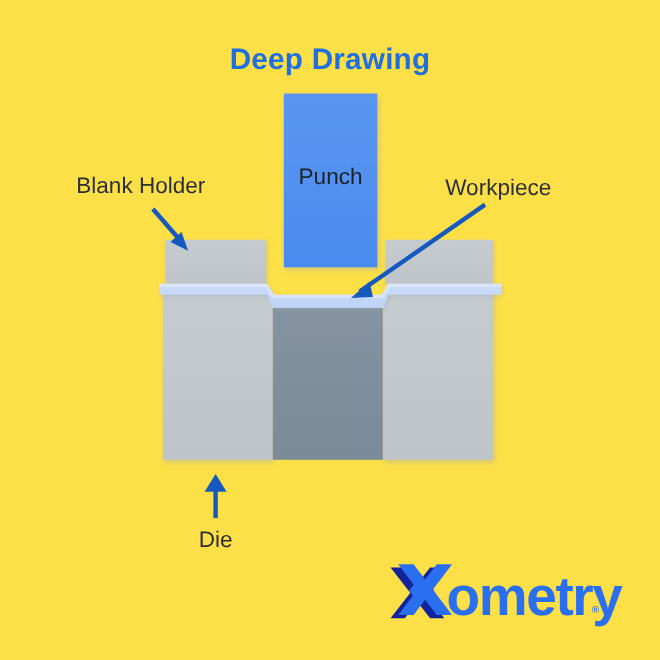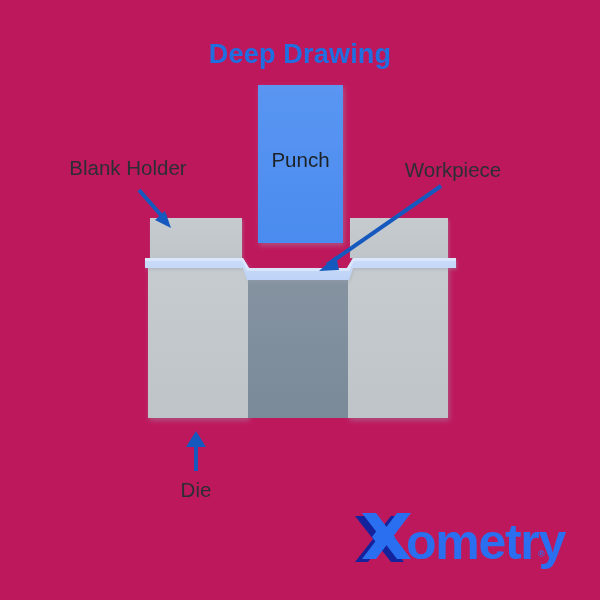--- a/index.html
+++ b/index.html
@@ -10,21 +10,21 @@
     width: 600px;
     height: 600px;
     background: #ffffff;
     font-family: "Liberation Sans", sans-serif;
     overflow: hidden;
   }
   #stage {
     position: relative;
     width: 600px;
     height: 600px;
-    background: #be185d;
+    background: #fde047;
   }
   #diagram-svg {
     position: absolute;
     left: 0;
     top: 0;
     width: 600px;
     height: 600px;
     display: block;
   }
   .txt-title {

